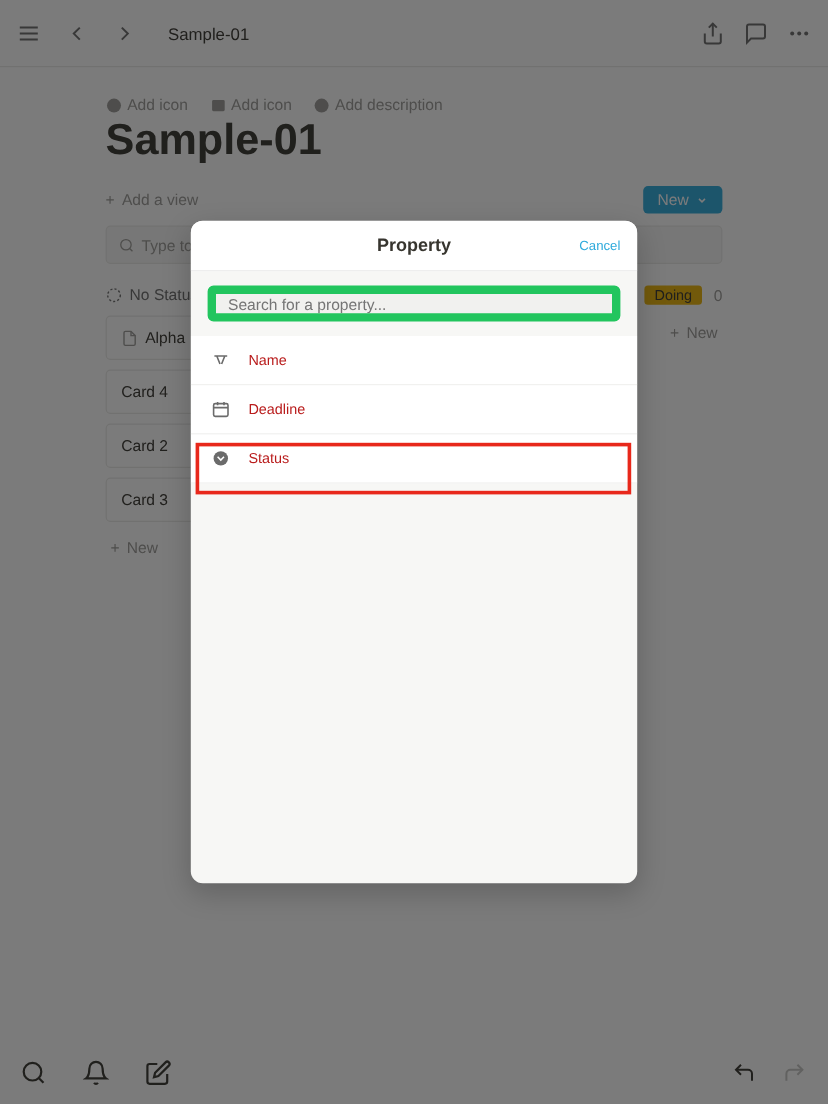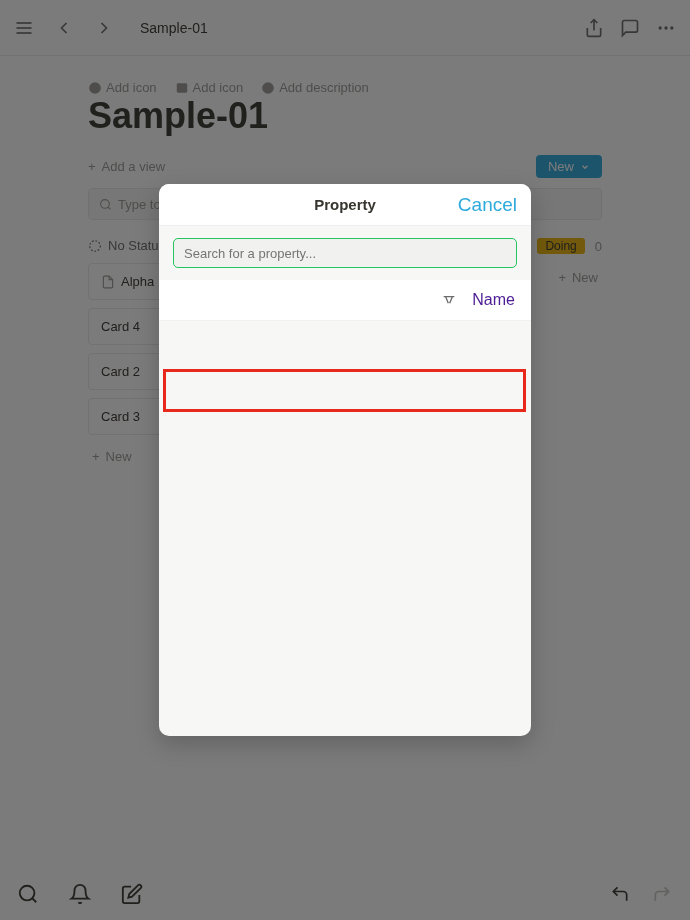--- a/index.html
+++ b/index.html
@@ -34,25 +34,25 @@
 
 .bottombar { position: absolute; bottom: 0; left: 0; right: 0; height: 52px; display: flex; align-items: center; padding: 0 16px; }
 .bottombar-left { display: flex; gap: 28px; }
 .bottombar-right { margin-left: auto; display: flex; gap: 18px; }
 
 
 .overlay { position: absolute; inset: 0; background: rgba(15,15,15,0.55); z-index: 10; }
 .modal { position: absolute; top: 184px; left: 159px; width: 372px; height: 552px; background: #f7f7f5; border-radius: 10px; z-index: 20; overflow: hidden; display: flex; flex-direction: column; box-shadow: 0 8px 24px rgba(0,0,0,0.2); }
 .modal-header { background: #fff; height: 42px; display: flex; align-items: center; position: relative; border-bottom: 1px solid #eee; }
 .modal-title { position: absolute; left: 0; right: 0; text-align: center; font-size: 15px; font-weight: 600; color: #37352f; }
-.modal-cancel { position: absolute; right: 14px; font-size: 19px; color: #2eaadc; cursor: pointer; }
+.modal-cancel { position: absolute; right: 14px; font-size: 11px; color: #2eaadc; cursor: pointer; }
 .modal-search-wrap { padding: 12px 14px; }
-.modal-search { width: 100%; height: 30px; background: #f1f1ef; border: 1px solid #22c55e; border-radius: 5px; padding: 0 10px; font-size: 13px; color: #9b9a97; }
+.modal-search { width: 100%; height: 30px; background: #f1f1ef; border: 7px solid #22c55e; border-radius: 5px; padding: 0 10px; font-size: 13px; color: #9b9a97; }
 .modal-list { background: #fff; }
-.modal-item { height: 41px; display: flex; align-items: center; gap: 14px; padding: 0 16px; font-size: 16px; color: #4c1d95; border-bottom: 1px solid #f1f1ef; cursor: pointer; justify-content: flex-end; }
+.modal-item { height: 41px; display: flex; align-items: center; gap: 14px; padding: 0 16px; font-size: 12px; color: #b91c1c; border-bottom: 1px solid #f1f1ef; cursor: pointer; }
 .modal-item .pi { width: 18px; display: flex; align-items: center; justify-content: center; color: #6b6b6b; }
 .highlight { position: absolute; z-index: 30; border: 3px solid #e8281b; pointer-events: none; }
 
 svg { display: block; }
 </style>
 </head>
 <body>
 
 <div class="topbar">
   <div class="topbar-left">
@@ -229,16 +229,36 @@
   </div>
   <div class="modal-list">
     <div class="modal-item">
       <span class="pi">
           <svg width="16" height="16" viewBox="0 0 24 24" fill="none" stroke="currentColor" stroke-width="2">
             <path d="M4 7h16M7 7l4 10M17 7l-4 10"></path>
           </svg>
         </span>
       <span>Name</span>
     </div>
+    <div class="modal-item">
+      <span class="pi">
+          <svg width="16" height="16" viewBox="0 0 24 24" fill="none" stroke="currentColor" stroke-width="2">
+            <rect x="3" y="5" width="18" height="16" rx="2"></rect>
+            <line x1="3" y1="10" x2="21" y2="10"></line>
+            <line x1="8" y1="3" x2="8" y2="7"></line>
+            <line x1="16" y1="3" x2="16" y2="7"></line>
+          </svg>
+        </span>
+      <span>Deadline</span>
+    </div>
+    <div class="modal-item">
+      <span class="pi">
+          <svg width="16" height="16" viewBox="0 0 24 24" fill="currentColor">
+            <circle cx="12" cy="12" r="9"></circle>
+            <polyline points="8 10 12 14 16 10" fill="none" stroke="#fff" stroke-width="2"></polyline>
+          </svg>
+        </span>
+      <span>Status</span>
+    </div>
   </div>
 </div>
 
 <div class="highlight" style="top:369px;left:163px;width:363px;height:43px"></div>
 
 </body></html>

